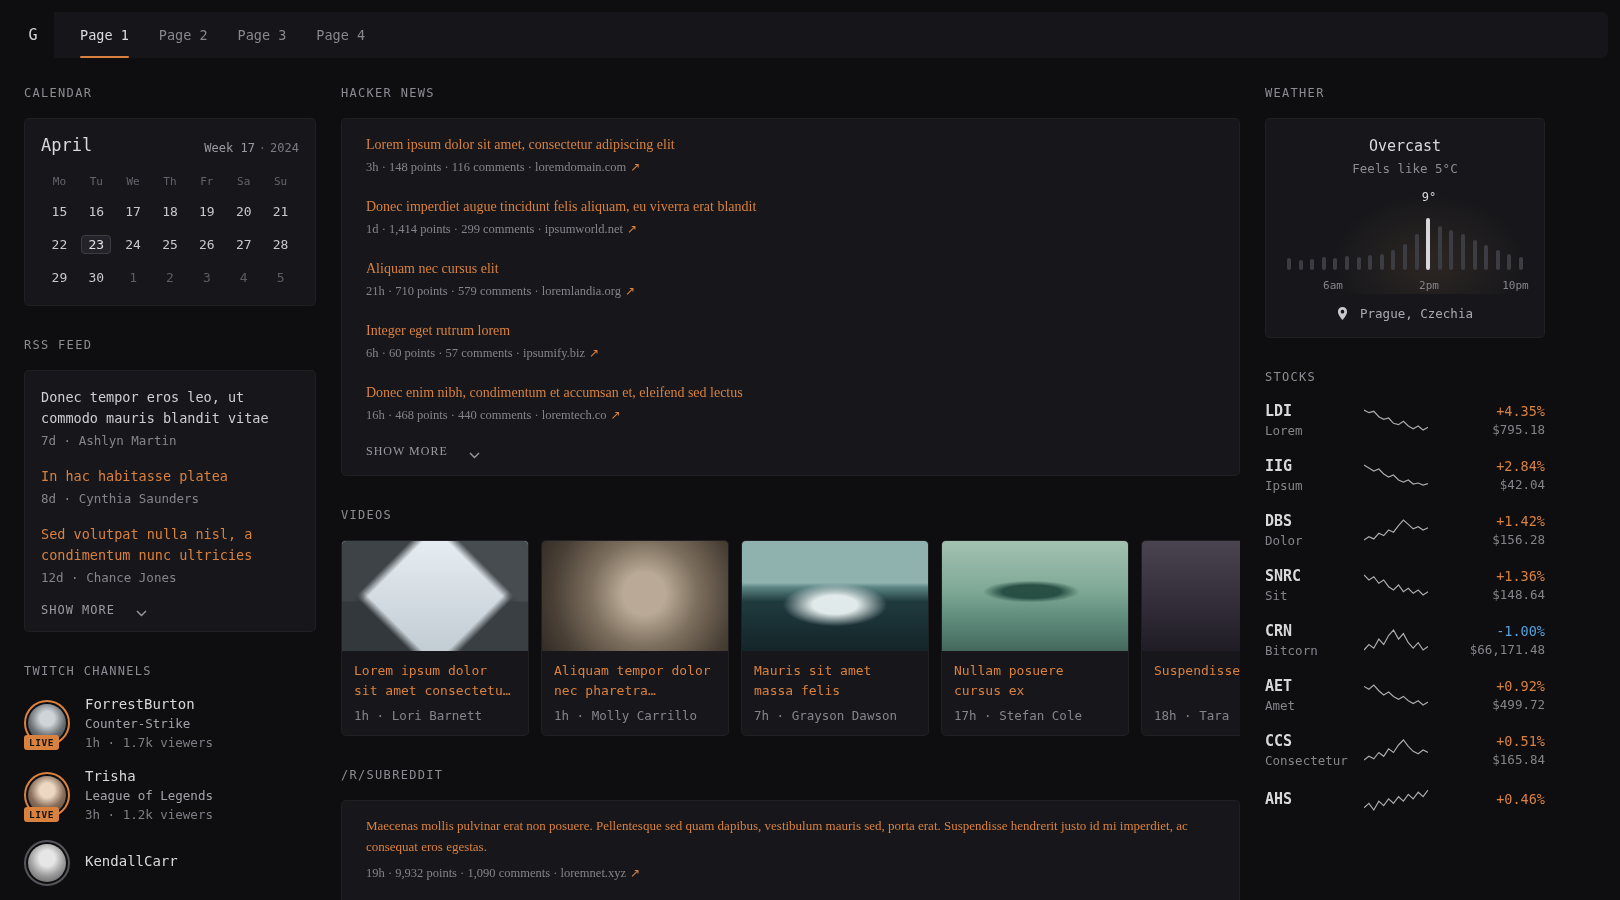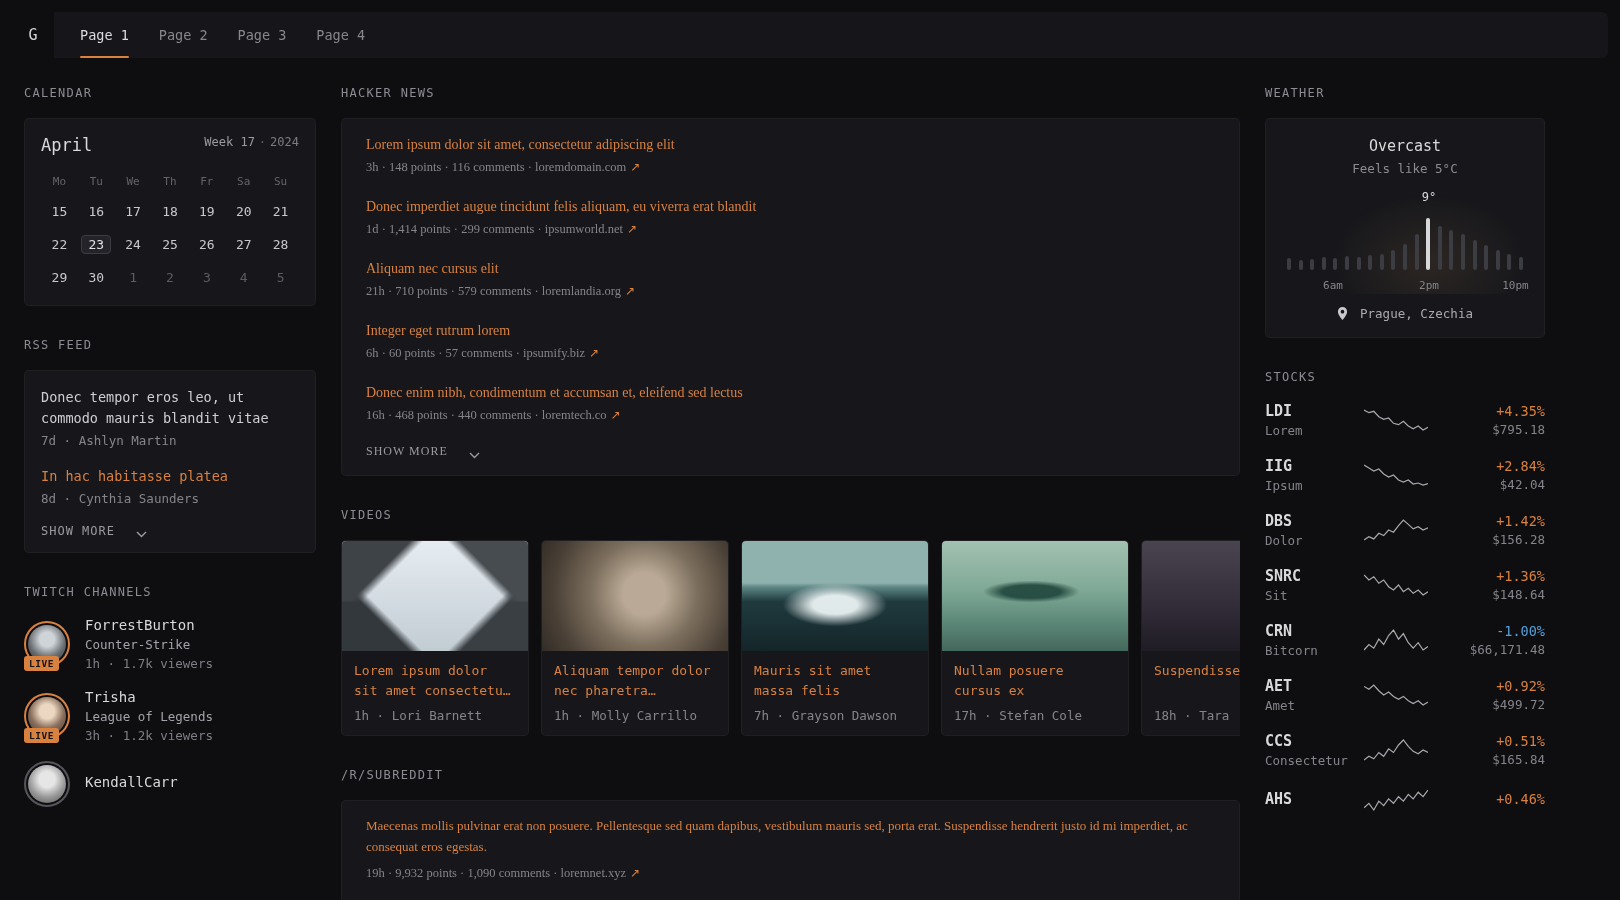--- a/index.html
+++ b/index.html
@@ -22,21 +22,21 @@
   .tab.active::after { content:""; position:absolute; left:0; right:0; bottom:0; height:2px; background:#d9813f; border-radius:1px; }
 
   
   .content { display:grid; grid-template-columns:292px minmax(0,1fr) 280px; gap:25px; padding:28px 75px 0 24px; }
   .widget { margin-bottom:32px; }
   .widget-title { font-size:12px; letter-spacing:1.3px; color:#8c8c93; margin-bottom:18px; }
   .card { background:#17171b; border:1px solid rgba(255,255,255,0.04); border-radius:5px; }
 
   
   .calendar-card { padding:16px 16px 18px; }
-  .cal-head { display:flex; justify-content:space-between; align-items:flex-start; }
+  .cal-head { display:flex; justify-content:space-between; align-items:flex-end; }
   .cal-month { font-size:17px; color:#d9d9dc; }
   .cal-week { font-size:12px; color:#9a9aa0; }
   .cal-week .cal-sep { color:#5f5f66; margin:0 4px; }
   .cal-week .cal-year { color:#7b7b82; }
   .cal-grid { display:grid; grid-template-columns:repeat(7,1fr); row-gap:13px; text-align:center; margin-top:20px; }
   .cal-dow { font-size:11px; color:#63636a; }
   .cal-day { font-size:13px; color:#c9c9cd; height:20px; display:flex; align-items:center; justify-content:center; }
   .cal-day.out { color:#5c5c63; }
   .cal-day span.sel { background:#232329; border:1px solid #3c3c44; border-radius:4px; padding:1px 6px; color:#e2e2e5; }
 
@@ -225,20 +225,24 @@
     <section class="widget">
       <div class="widget-title">RSS FEED</div>
       <div class="card rss-card">
         <div class="feed-item">
           <a class="feed-title visited">Donec tempor eros leo, ut commodo mauris blandit vitae</a>
           <div class="feed-meta">7d · Ashlyn Martin</div>
         </div>
         <div class="feed-item">
           <a class="feed-title">In hac habitasse platea</a>
           <div class="feed-meta">8d · Cynthia Saunders</div>
+        </div>
+        <div class="feed-item">
+          <a class="feed-title">Sed volutpat nulla nisl, a condimentum nunc ultricies</a>
+          <div class="feed-meta">12d · Chance Jones</div>
         </div>
         <button class="show-more">
           <span>SHOW MORE</span>
           <svg width="11" height="7" viewBox="0 0 11 7" fill="none">
               <polyline points="1,1 5.5,5.5 10,1" stroke-width="1.4"></polyline>
             </svg>
         </button>
       </div>
     </section>
 

